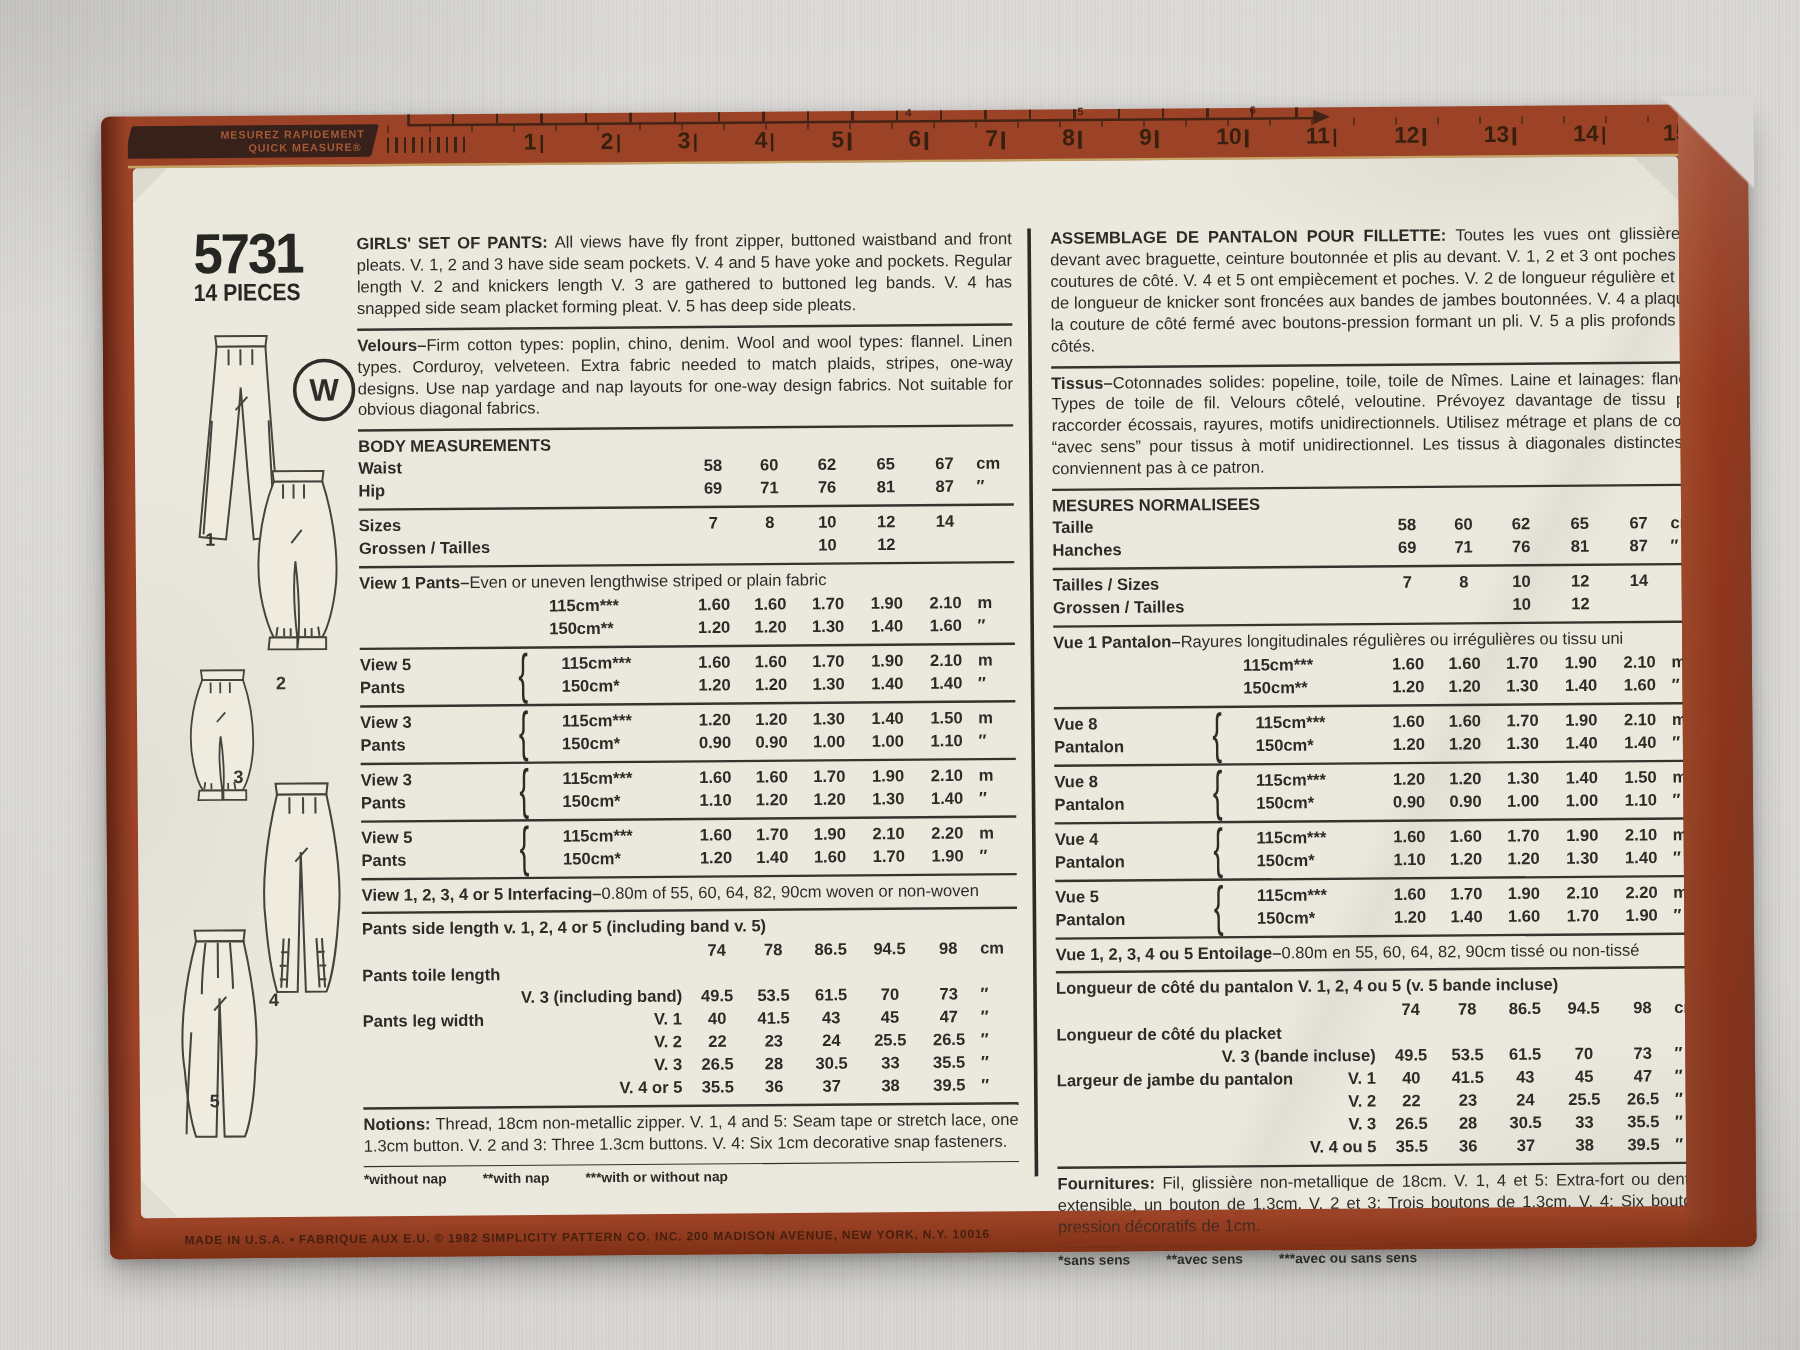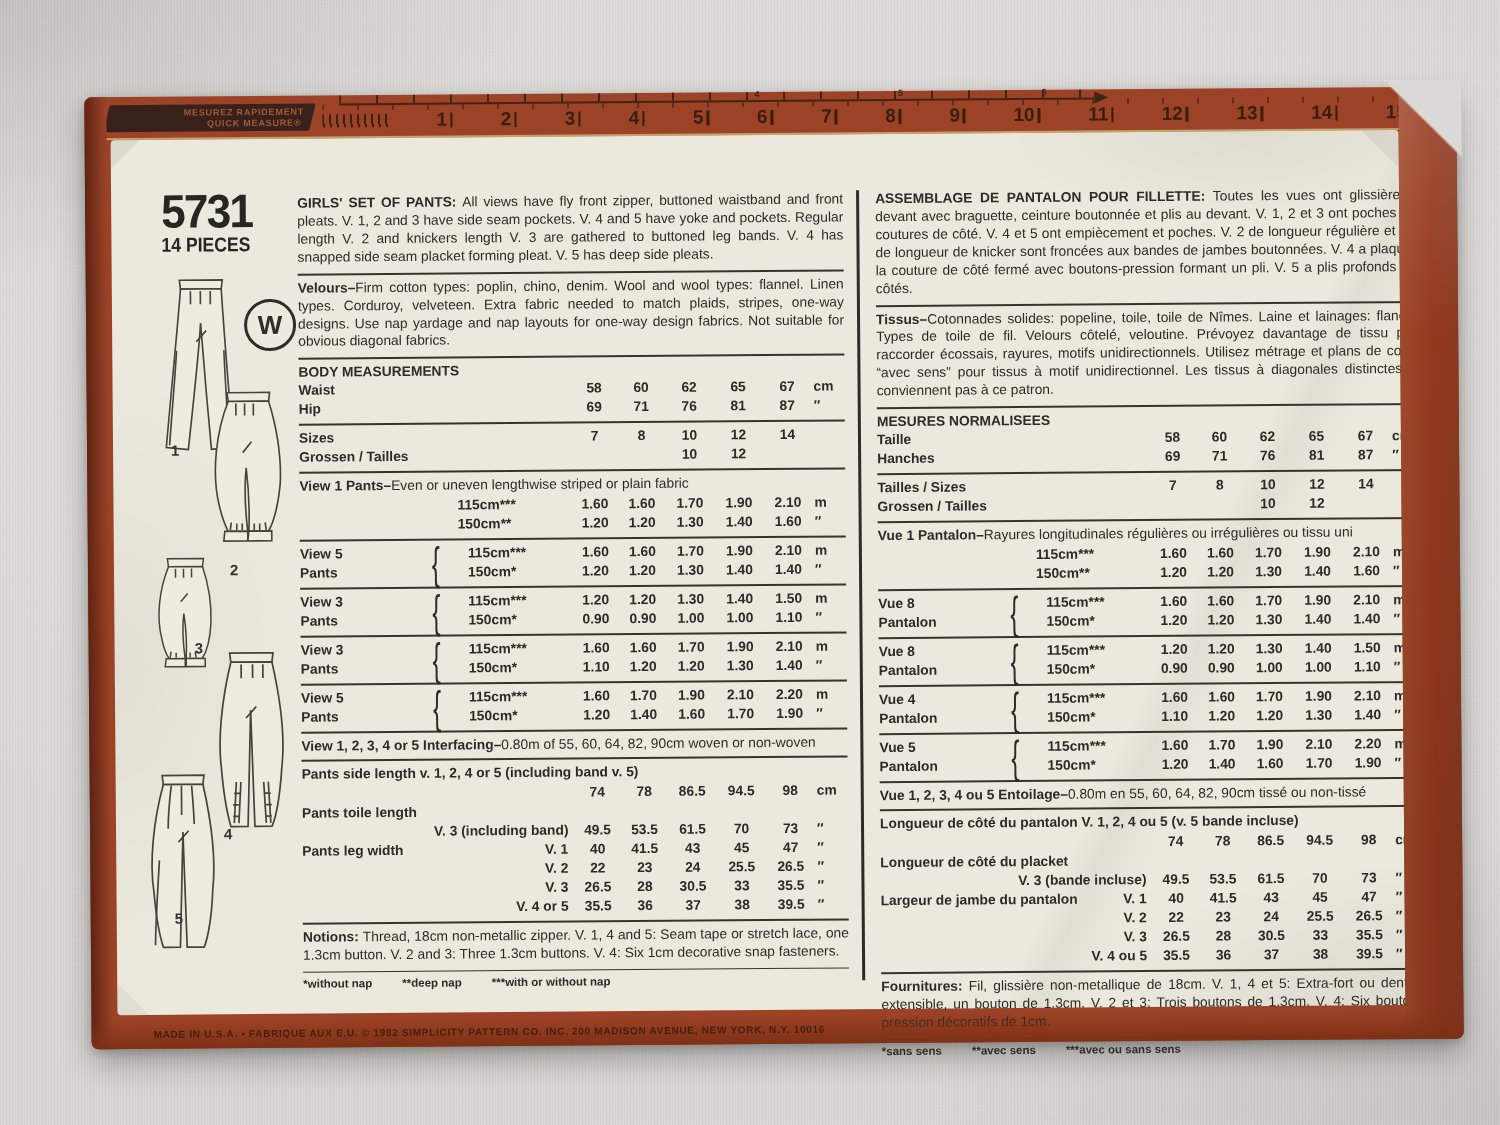--- a/index.html
+++ b/index.html
@@ -432,21 +432,21 @@
               <span class="c-val">38</span>
               <span class="c-val">39.5</span>
               <span class="c-unit">″</span>
             </div>
           </div>
           <div class="rule"></div>
           <p class="para"><span class="lead">Notions: </span>Thread, 18cm non-metallic zipper. V. 1, 4 and 5: Seam tape or stretch lace, one 1.3cm button. V. 2 and 3: Three 1.3cm buttons. V. 4: Six 1cm decorative snap fasteners.</p>
           <div class="rule thin"></div>
           <div class="footnotes">
             <span class="fn">*without nap</span>
-            <span class="fn">**deep nap</span>
+            <span class="fn">**with nap</span>
             <span class="fn">***with or without nap</span>
           </div>
         </div>
       <div class="col col-fr">
           <p class="para"><span class="lead">ASSEMBLAGE DE PANTALON POUR FILLETTE: </span>Toutes les vues ont glissière au devant avec braguette, ceinture boutonnée et plis au devant. V. 1, 2 et 3 ont poches aux coutures de côté. V. 4 et 5 ont empiècement et poches. V. 2 de longueur régulière et V. 3 de longueur de knicker sont froncées aux bandes de jambes boutonnées. V. 4 a plaque à la couture de côté fermé avec boutons-pression formant un pli. V. 5 a plis profonds aux côtés.</p>
           <div class="rule"></div>
           <p class="para"><span class="lead">Tissus–</span>Cotonnades solides: popeline, toile, toile de Nîmes. Laine et lainages: flanelle. Types de toile de fil. Velours côtelé, veloutine. Prévoyez davantage de tissu pour raccorder écossais, rayures, motifs unidirectionnels. Utilisez métrage et plans de coupe “avec sens” pour tissus à motif unidirectionnel. Les tissus à diagonales distinctes ne conviennent pas à ce patron.</p>
           <div class="rule"></div>
           <p class="para caps"><span class="lead">MESURES NORMALISEES</span></p>
           <div class="tgroup">

